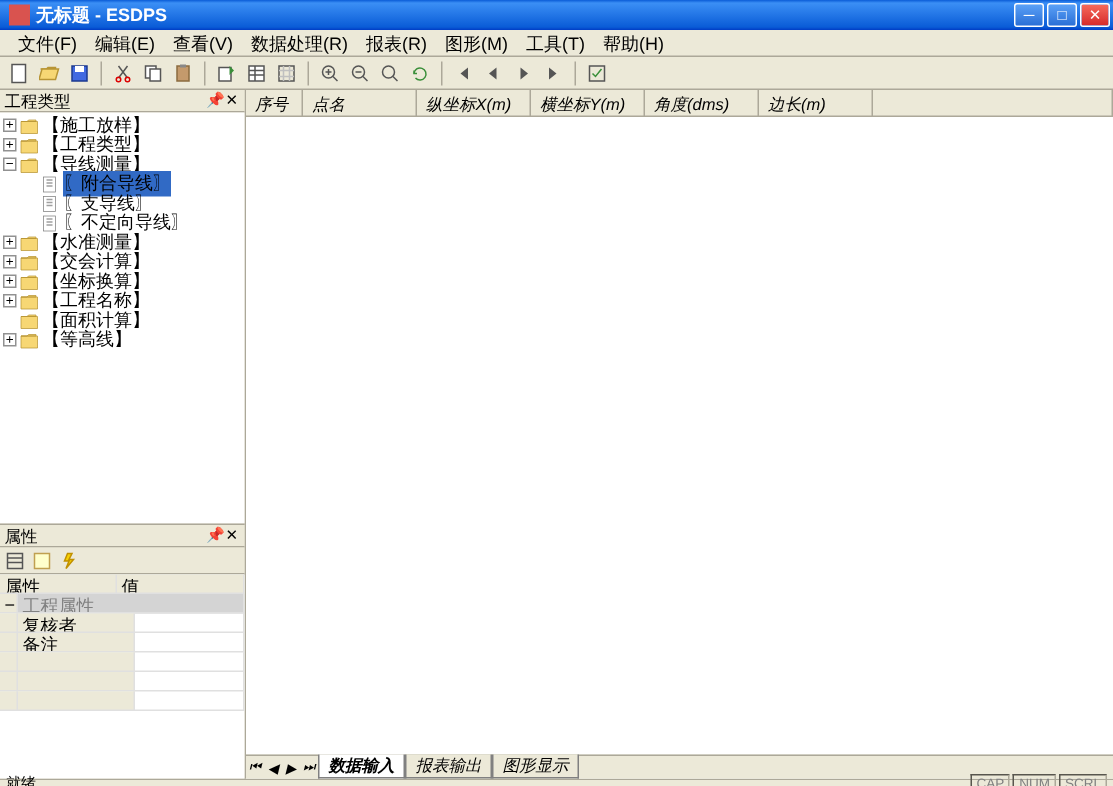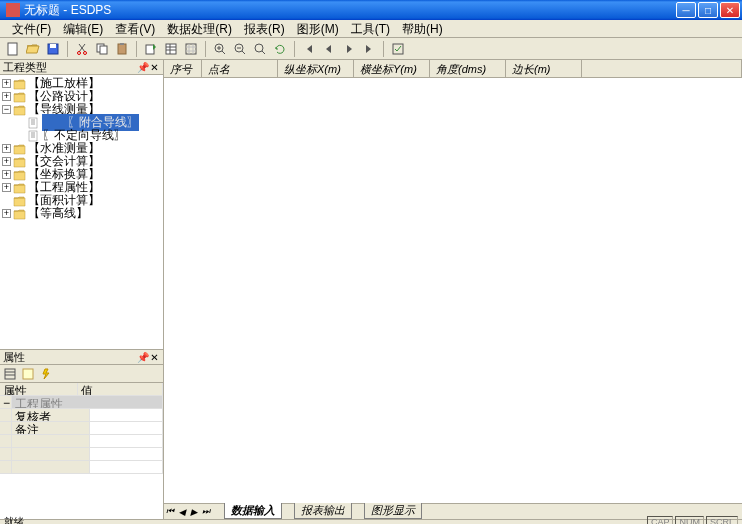--- a/index.html
+++ b/index.html
@@ -1,20 +1,20 @@
 <!DOCTYPE html>
 <html><head>
 <meta charset="utf-8">
 <style>
 * { margin: 0; padding: 0; box-sizing: border-box; font-family: "SimSun", "宋体", sans-serif; }
 body { width: 742px; height: 524px; overflow: hidden; background: #ece9d8; font-size: 12px; }
 
 .titlebar { height: 20px; background: linear-gradient(to bottom, #0a5cd7, #3b8ff5 10%, #0a5cd7 90%, #003cc5); color: #fff; display: flex; align-items: center; padding: 0 2px; }
 .titlebar .appicon { width: 14px; height: 14px; background: #d9534f; margin: 0 4px; display: inline-block; }
-.titlebar .title { flex: 1; font-size: 12px; font-weight: normal; }
+.titlebar .title { flex: 1; font-size: 12px; font-weight: bold; }
 .titlebar .winbtns { display: flex; gap: 2px; }
 .titlebar .winbtn { width: 20px; height: 16px; background: linear-gradient(to bottom, #5ba1f7, #2a6fd6); border: 1px solid #fff; border-radius: 2px; color: #fff; font-size: 10px; display: flex; align-items: center; justify-content: center; cursor: pointer; }
 .titlebar .winbtn.close { background: linear-gradient(to bottom, #f56a5b, #d62a2a); }
 
 .menubar { height: 18px; background: #ece9d8; display: flex; align-items: flex-start; padding: 0 6px; border-bottom: 1px solid #aca899; }
 .menubar .menuitem { padding: 1px 6px; cursor: pointer; }
 
 .toolbar { height: 22px; background: #ece9d8; display: flex; align-items: center; padding: 0 4px; border-bottom: 1px solid #aca899; gap: 2px; }
 .toolbar .tbtn { width: 18px; height: 18px; display: flex; align-items: center; justify-content: center; cursor: pointer; border: 1px solid transparent; }
 .toolbar .sep { width: 1px; height: 16px; background: #aca899; margin: 0 3px; }
@@ -27,21 +27,21 @@
 .panehdr .title { flex: 1; }
 .panehdr .pin, .panehdr .cls { width: 11px; height: 11px; cursor: pointer; display: flex; align-items: center; justify-content: center; font-size: 10px; }
 
 .tree { flex: 1; background: #fff; overflow: auto; padding: 2px 0; }
 .tree .node { display: flex; align-items: center; height: 13px; white-space: nowrap; padding-left: 2px; }
 .tree .sub .node { padding-left: 16px; }
 .tree .exp { width: 9px; height: 9px; border: 1px solid #919191; display: flex; align-items: center; justify-content: center; font-size: 9px; line-height: 1; margin-right: 2px; cursor: pointer; background: #fff; }
 .tree .noexp { width: 9px; height: 9px; margin-right: 2px; }
 .tree .icon { width: 13px; height: 12px; margin-right: 2px; }
 .tree .lbl { cursor: pointer; }
-.tree .lbl.sel { background: #316ac5; color: #e5e5e5; padding-left: 25px; }
+.tree .lbl.sel { background: #316ac5; color: #000000; }
 
 .propane { display: flex; flex-direction: column; height: 170px; border-top: 1px solid #aca899; }
 .proptoolbar { height: 18px; background: #ece9d8; display: flex; align-items: center; gap: 4px; padding: 0 3px; border-bottom: 1px solid #aca899; }
 .proptoolbar .pbtn { width: 14px; height: 14px; cursor: pointer; display: flex; align-items: center; justify-content: center; }
 .proptable { flex: 1; background: #fff; overflow: auto; }
 .proptable .row { display: flex; height: 13px; }
 .proptable .cell { border-right: 1px solid #e0e0e0; border-bottom: 1px solid #e0e0e0; padding: 0 3px; overflow: hidden; }
 .proptable .cell.k { width: 78px; background: #ece9d8; }
 .proptable .row.hdr .cell { background: #ece9d8; font-weight: normal; }
 .proptable .cell.v { flex: 1; }
@@ -56,21 +56,21 @@
 .gridhdr .gh.c1 { width: 76px; }
 .gridhdr .gh.c2 { width: 76px; }
 .gridhdr .gh.c3 { width: 76px; }
 .gridhdr .gh.c4 { width: 76px; }
 .gridhdr .gh.c5 { width: 76px; }
 .gridhdr .gh.c6 { flex: 1; min-width: 160px; }
 .gridbody { flex: 1; }
 
 .tabs { height: 16px; display: flex; align-items: center; background: #ece9d8; border-top: 1px solid #aca899; }
 .tabs .nav { width: 12px; height: 14px; display: flex; align-items: center; justify-content: center; cursor: pointer; font-size: 9px; }
-.tabs .tab { padding: 0 6px; border: 1px solid #808080; border-top: none; background: #ece9d8; font-size: 11px; cursor: pointer; position: relative; top: -1px; margin-left: 12px; }
+.tabs .tab { padding: 0 6px; border: 1px solid #808080; border-top: none; background: #ece9d8; font-size: 11px; cursor: pointer; position: relative; top: -1px; }
 .tabs .tab.active { background: #fff; font-weight: bold; }
 
 .status { height: 5px; background: #ece9d8; border-top: 1px solid #aca899; font-size: 10px; display: flex; align-items: center; padding: 0 4px; }
 .status .cell { border: 1px inset #aca899; padding: 0 3px; margin-left: 2px; color: #808080; font-size: 9px; }
 .status .spacer { flex: 1; }
 
 .icon-folder { fill: #f7d774; stroke: #b89535; stroke-width: 0.5; }
 .icon-page { fill: #fff; stroke: #808080; stroke-width: 0.5; }
 </style>
 </head>
@@ -225,21 +225,21 @@
           <svg class="icon" viewBox="0 0 13 12">
             <path d="M1 3 h4 l1 -1 h5 v1 h-10 z M1 3 h11 v8 h-11 z" class="icon-folder"></path>
           </svg>
           <span class="lbl">【施工放样】</span>
         </div>
         <div class="node">
           <span class="exp">+</span>
           <svg class="icon" viewBox="0 0 13 12">
             <path d="M1 3 h4 l1 -1 h5 v1 h-10 z M1 3 h11 v8 h-11 z" class="icon-folder"></path>
           </svg>
-          <span class="lbl">【公路设计】</span>
+          <span class="lbl">【工程类型】</span>
         </div>
         <div class="node">
           <span class="exp">−</span>
           <svg class="icon" viewBox="0 0 13 12">
             <path d="M1 3 h4 l1 -1 h5 v1 h-10 z M1 3 h11 v8 h-11 z" class="icon-folder"></path>
           </svg>
           <span class="lbl">【导线测量】</span>
         </div>
         <div class="sub">
           <div class="node">
@@ -249,20 +249,28 @@
               <path d="M4 3 h4 M4 5 h4 M4 7 h4" stroke="#a0a0a0"></path>
             </svg>
             <span class="lbl sel">〖附合导线〗</span>
           </div>
           <div class="node">
             <span class="noexp"></span>
             <svg class="icon" viewBox="0 0 13 12">
               <rect x="2" y="1" width="8" height="10" class="icon-page"></rect>
               <path d="M4 3 h4 M4 5 h4 M4 7 h4" stroke="#a0a0a0"></path>
             </svg>
+            <span class="lbl">〖支导线〗</span>
+          </div>
+          <div class="node">
+            <span class="noexp"></span>
+            <svg class="icon" viewBox="0 0 13 12">
+              <rect x="2" y="1" width="8" height="10" class="icon-page"></rect>
+              <path d="M4 3 h4 M4 5 h4 M4 7 h4" stroke="#a0a0a0"></path>
+            </svg>
             <span class="lbl">〖不定向导线〗</span>
           </div>
         </div>
         <div class="node">
           <span class="exp">+</span>
           <svg class="icon" viewBox="0 0 13 12">
             <path d="M1 3 h4 l1 -1 h5 v1 h-10 z M1 3 h11 v8 h-11 z" class="icon-folder"></path>
           </svg>
           <span class="lbl">【水准测量】</span>
         </div>
@@ -278,21 +286,21 @@
           <svg class="icon" viewBox="0 0 13 12">
             <path d="M1 3 h4 l1 -1 h5 v1 h-10 z M1 3 h11 v8 h-11 z" class="icon-folder"></path>
           </svg>
           <span class="lbl">【坐标换算】</span>
         </div>
         <div class="node">
           <span class="exp">+</span>
           <svg class="icon" viewBox="0 0 13 12">
             <path d="M1 3 h4 l1 -1 h5 v1 h-10 z M1 3 h11 v8 h-11 z" class="icon-folder"></path>
           </svg>
-          <span class="lbl">【工程属性】</span>
+          <span class="lbl">【工程名称】</span>
         </div>
         <div class="node">
           <span class="noexp"></span>
           <svg class="icon" viewBox="0 0 13 12">
             <path d="M1 3 h4 l1 -1 h5 v1 h-10 z M1 3 h11 v8 h-11 z" class="icon-folder"></path>
           </svg>
           <span class="lbl">【面积计算】</span>
         </div>
         <div class="node">
           <span class="exp">+</span>

